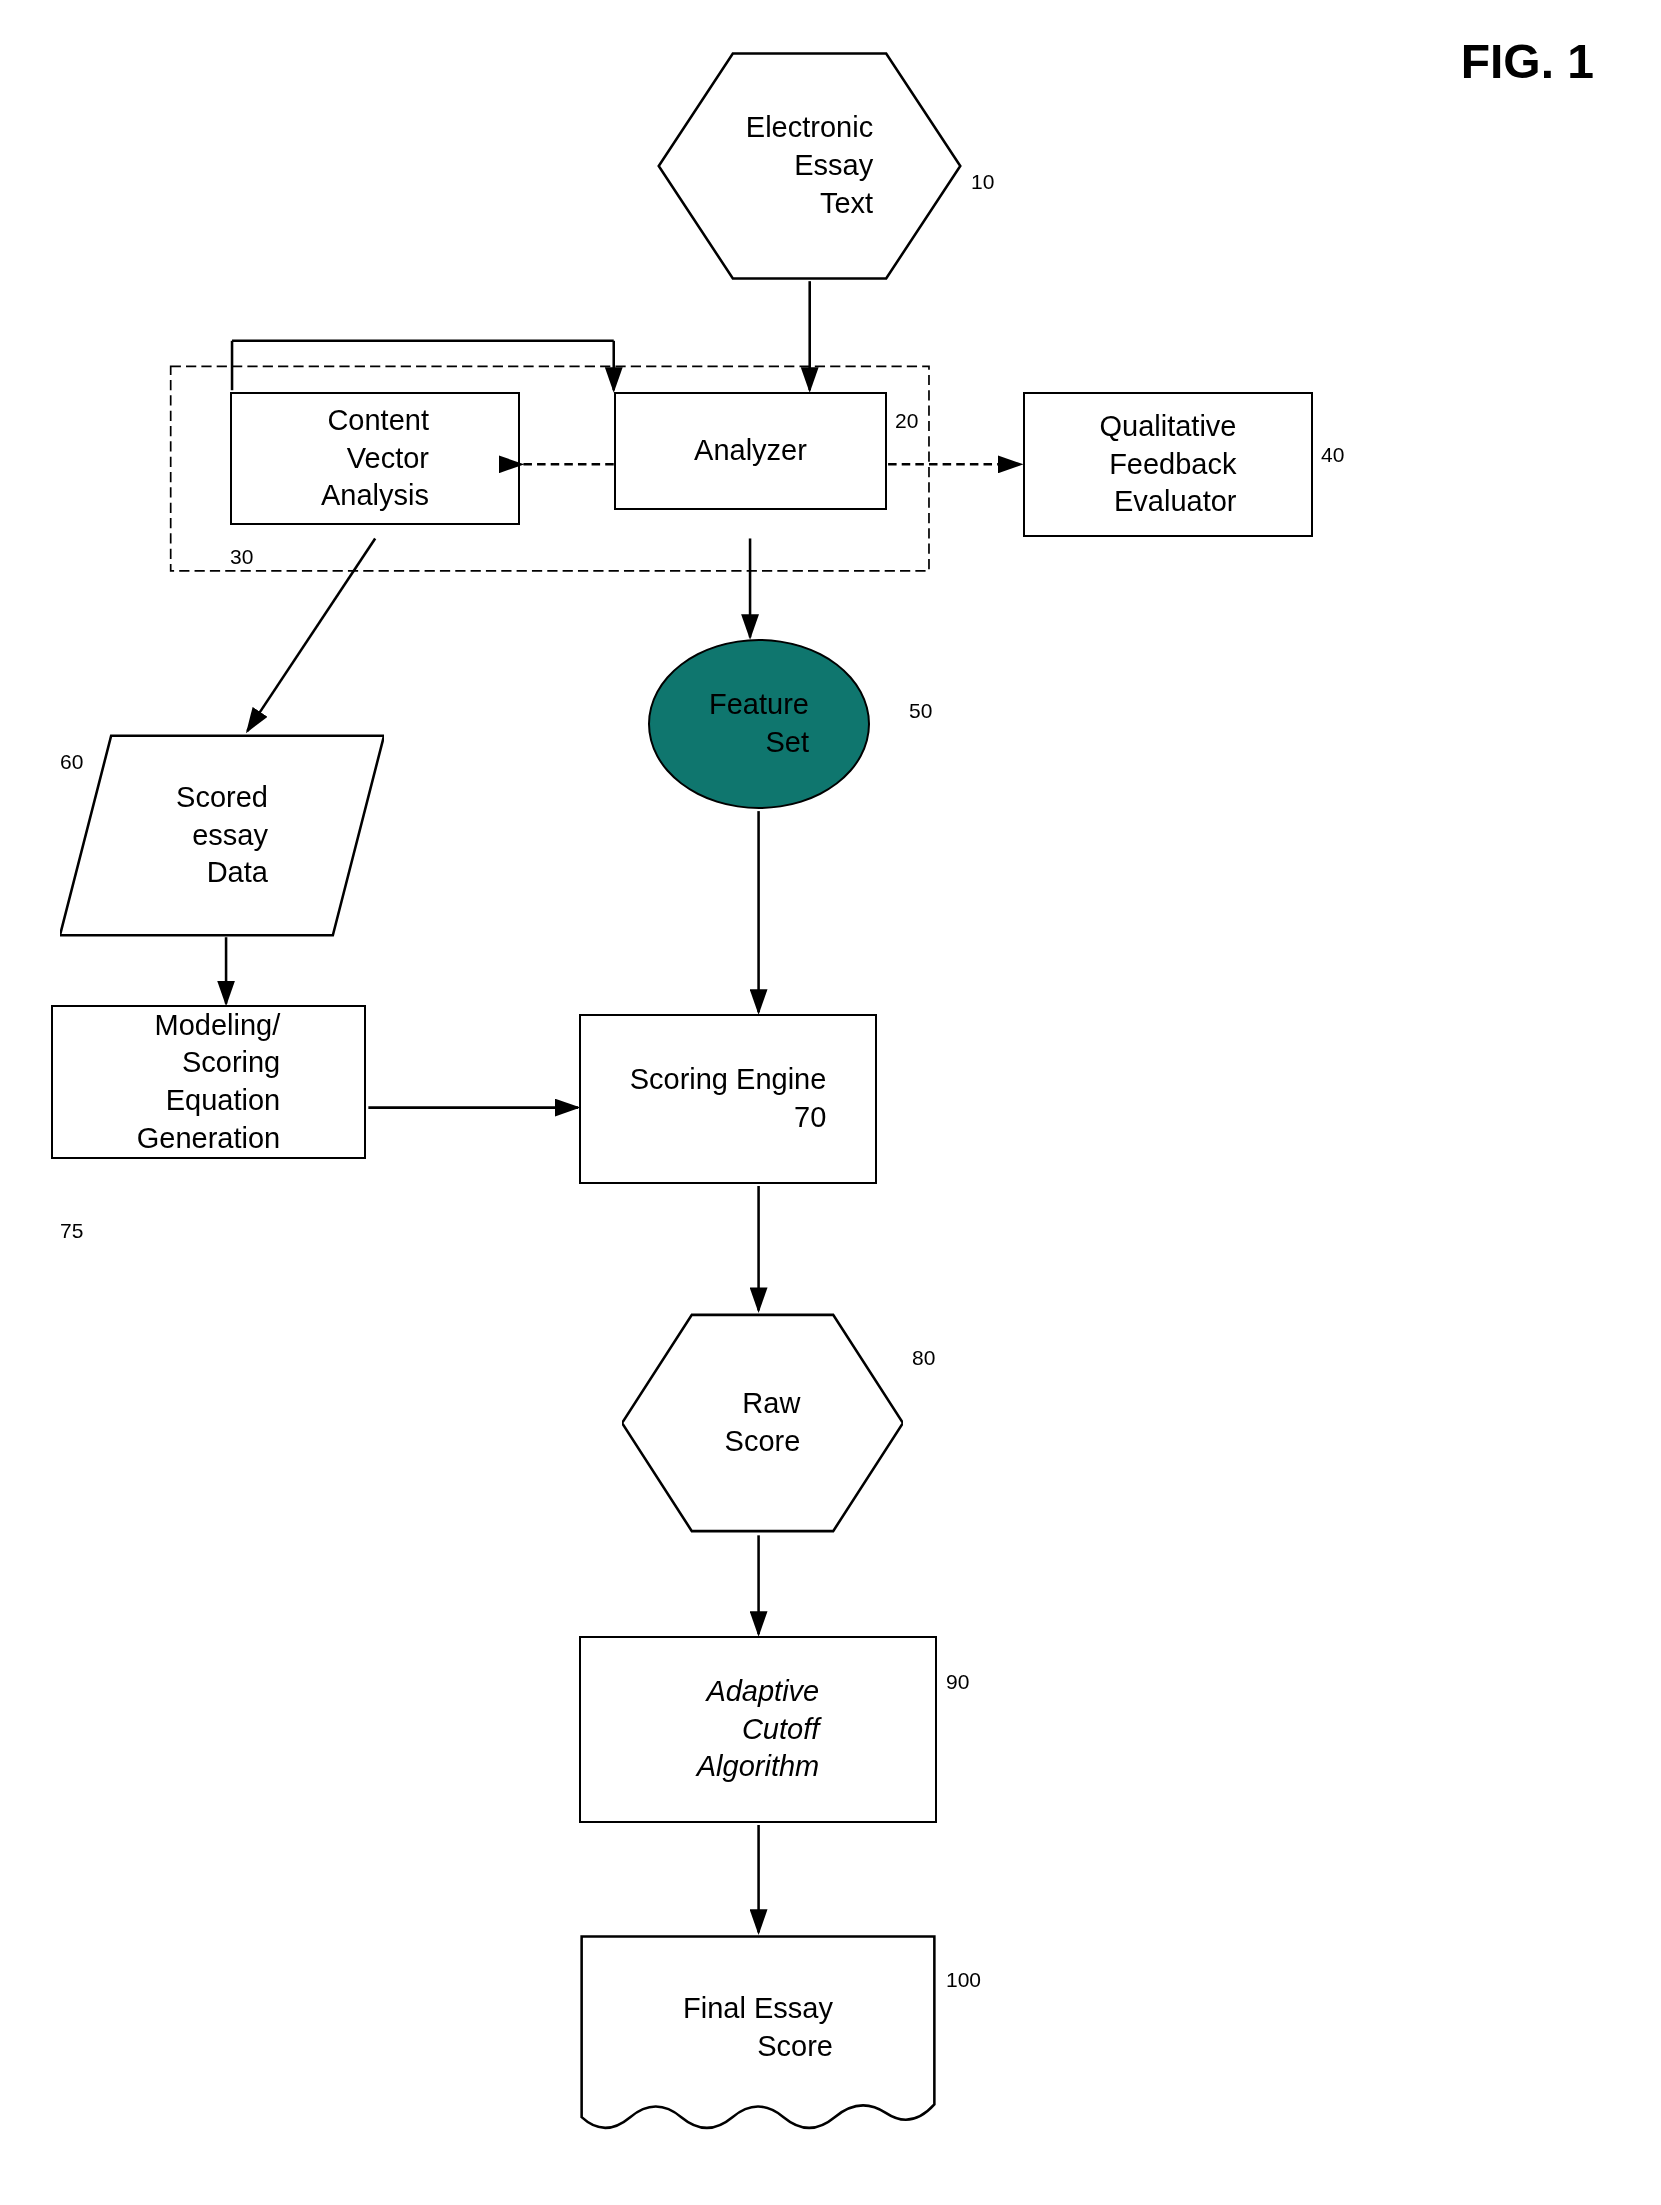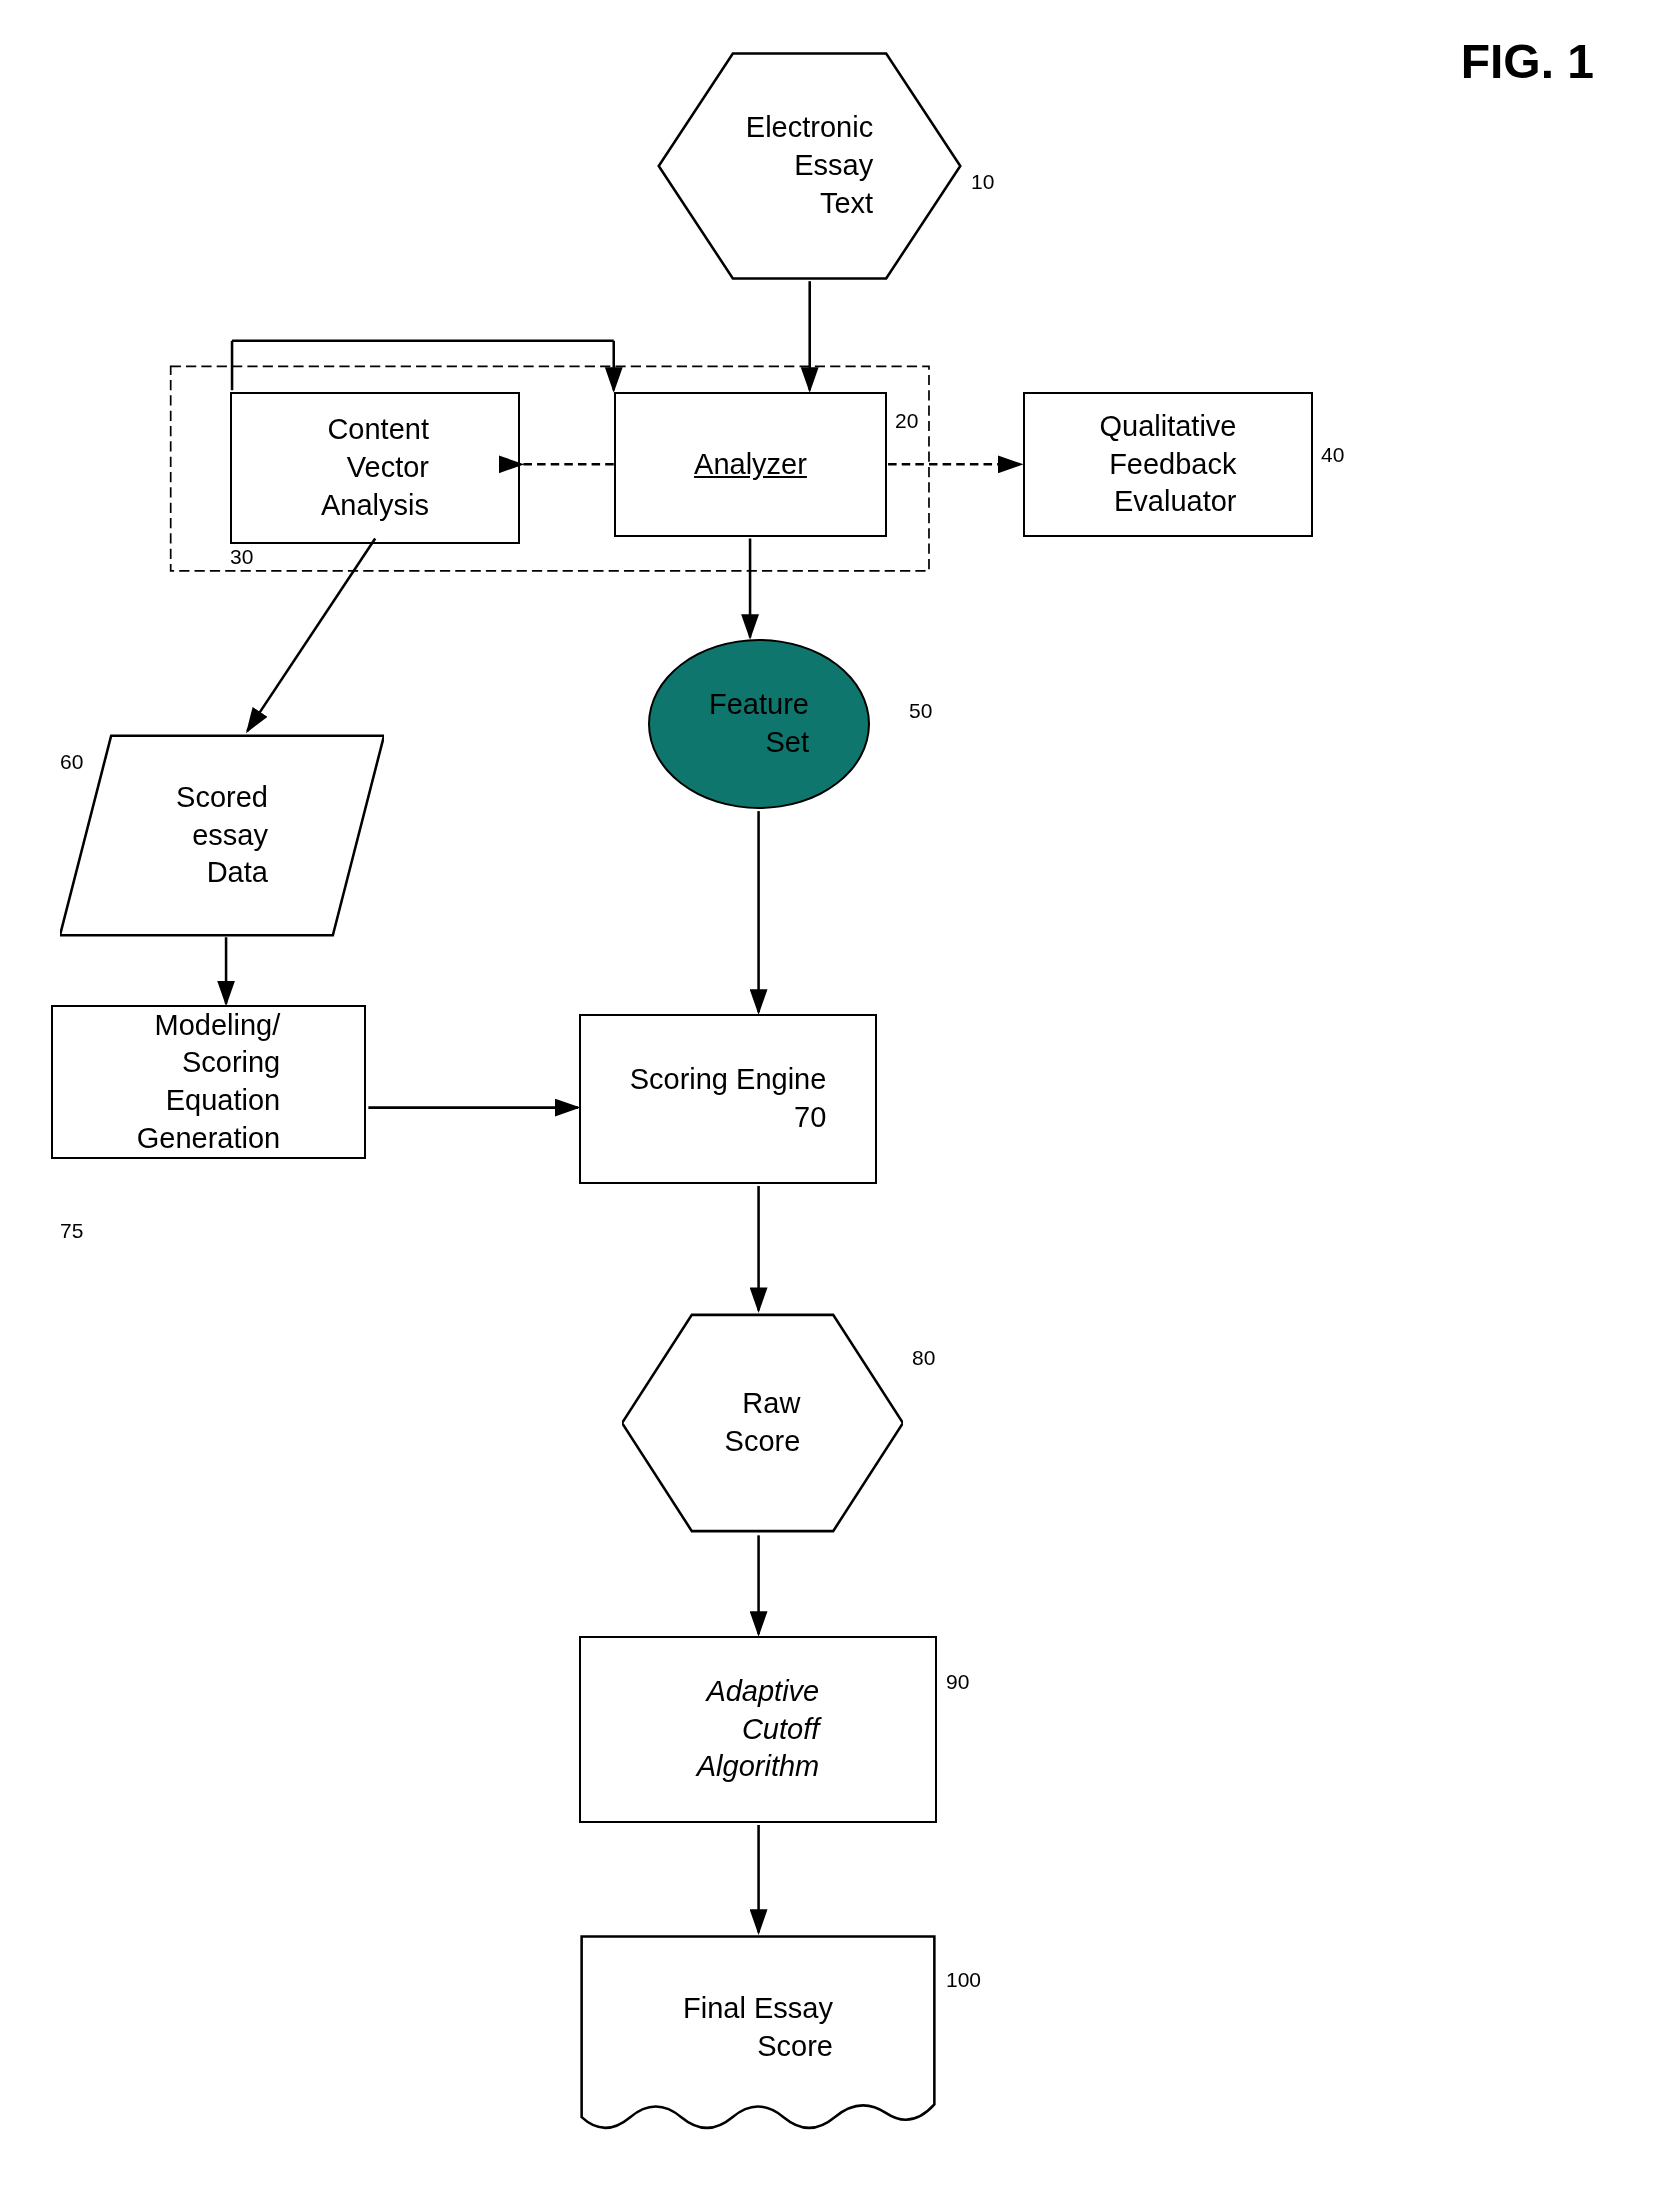--- a/index.html
+++ b/index.html
@@ -119,26 +119,26 @@
 <div class="shape hexagon" style="left:656px; top:51px; width:307px; height:230px;">
   <svg viewBox="0 0 360 270" xmlns="http://www.w3.org/2000/svg">
     <polygon points="90,3 270,3 357,135 270,267 90,267 3,135" fill="white" stroke="black" stroke-width="3"></polygon>
   </svg>
   <div class="shape-text" style="white-space:pre-line;">Electronic
 Essay
 Text</div>
 </div>
 <span class="shape-label" style="left:971px; top:170px;">10</span>
 
-<div class="shape rect" style="left:614px; top:392px; width:273px; height:145px;text-decoration:underline;">
+<div class="shape rect" style="left:614px; top:392px; width:273px; height:118px;">
   <div class="shape-text">Analyzer</div>
 </div>
 <span class="shape-label" style="left:895px; top:409px;">20</span>
 
-<div class="shape rect" style="left:230px; top:392px; width:290px; height:152px;">
+<div class="shape rect" style="left:230px; top:392px; width:290px; height:133px;">
   <div class="shape-text" style="white-space:pre-line;">Content
 Vector
 Analysis</div>
 </div>
 <span class="shape-label" style="left:230px; top:545px;">30</span>
 
 <div class="shape rect" style="left:1023px; top:392px; width:290px; height:145px;">
   <div class="shape-text" style="white-space:pre-line;">Qualitative
 Feedback
 Evaluator</div>

